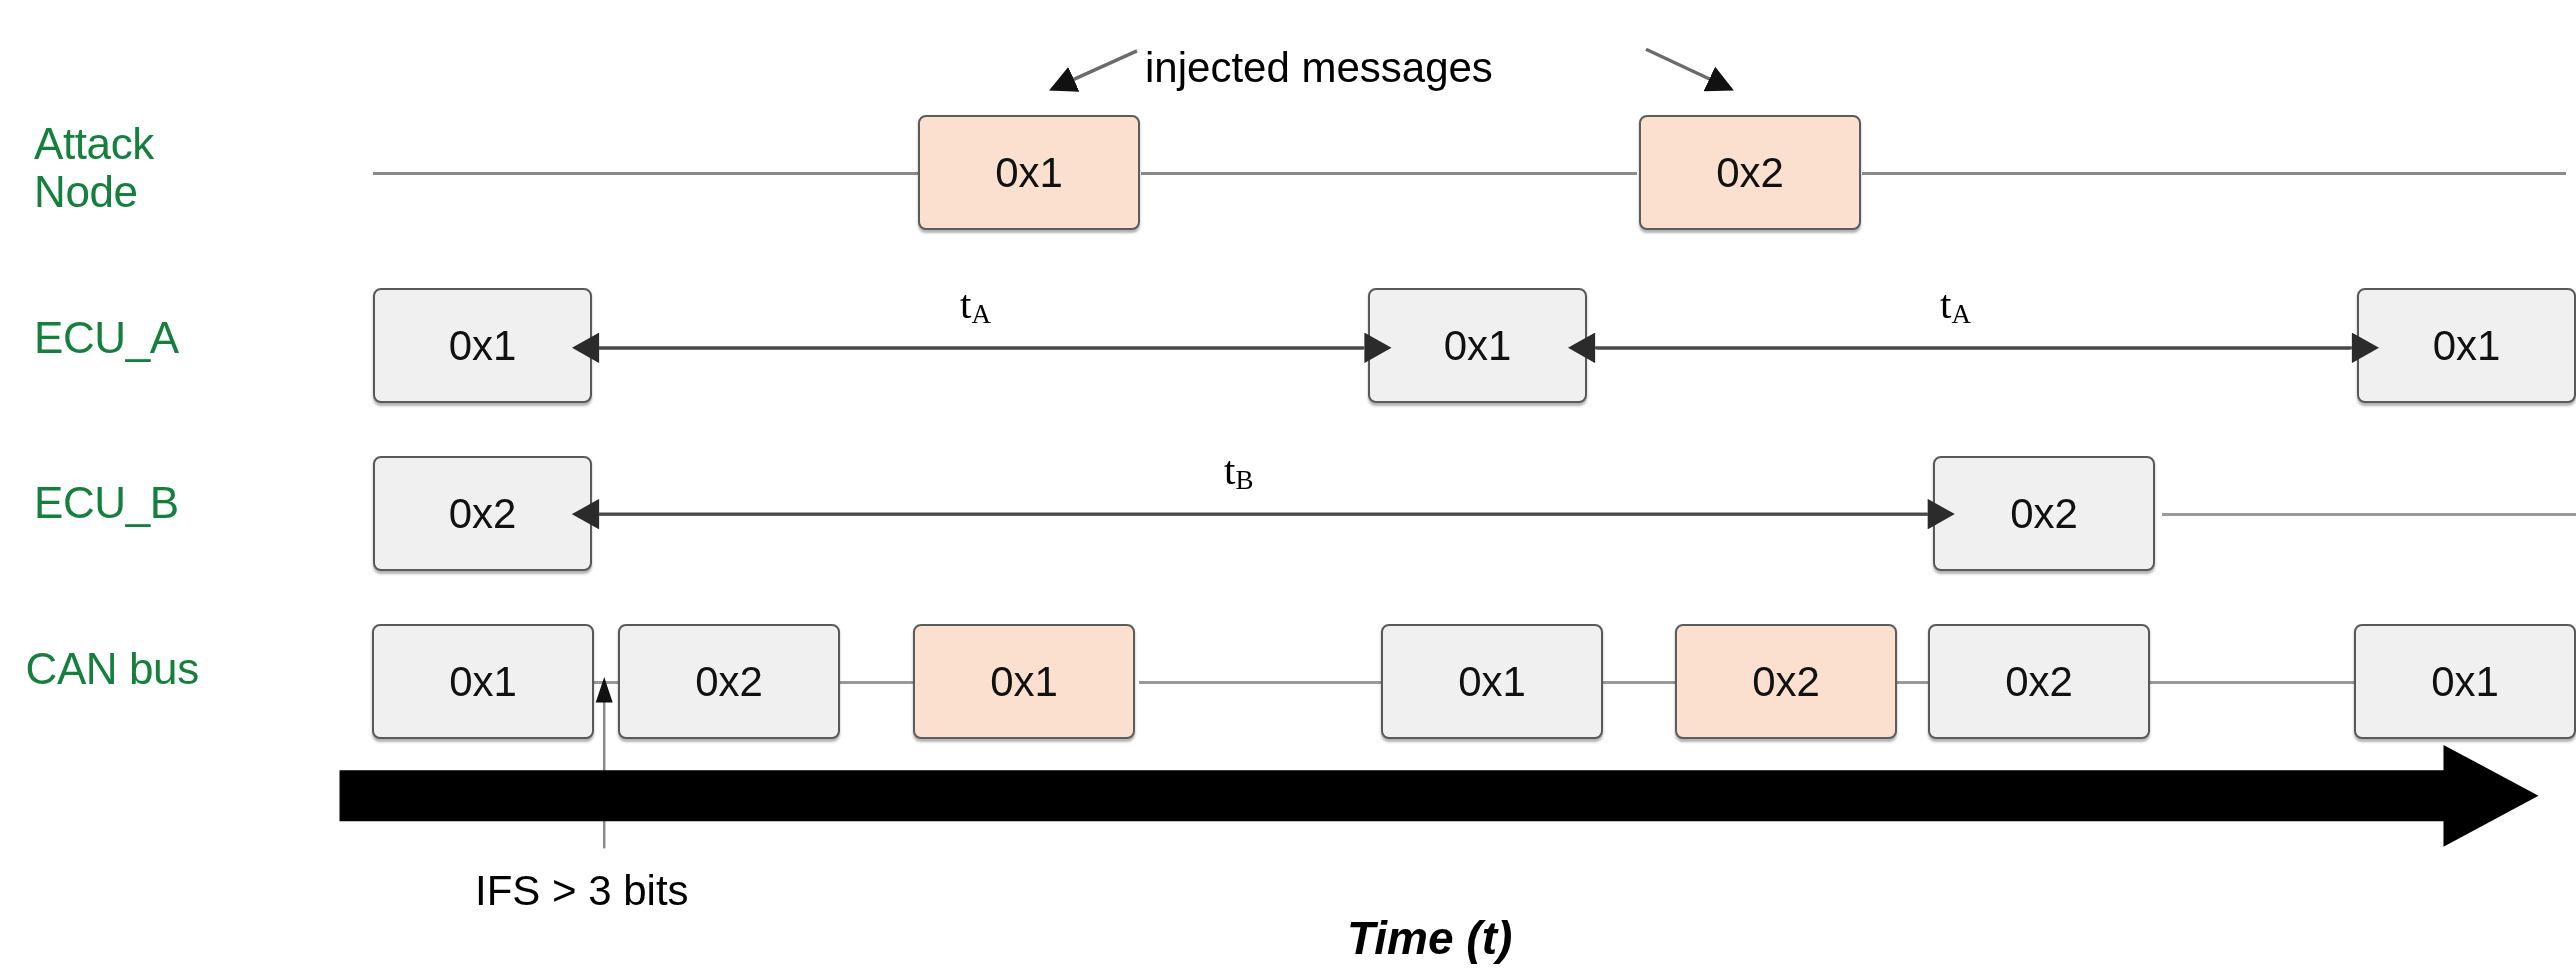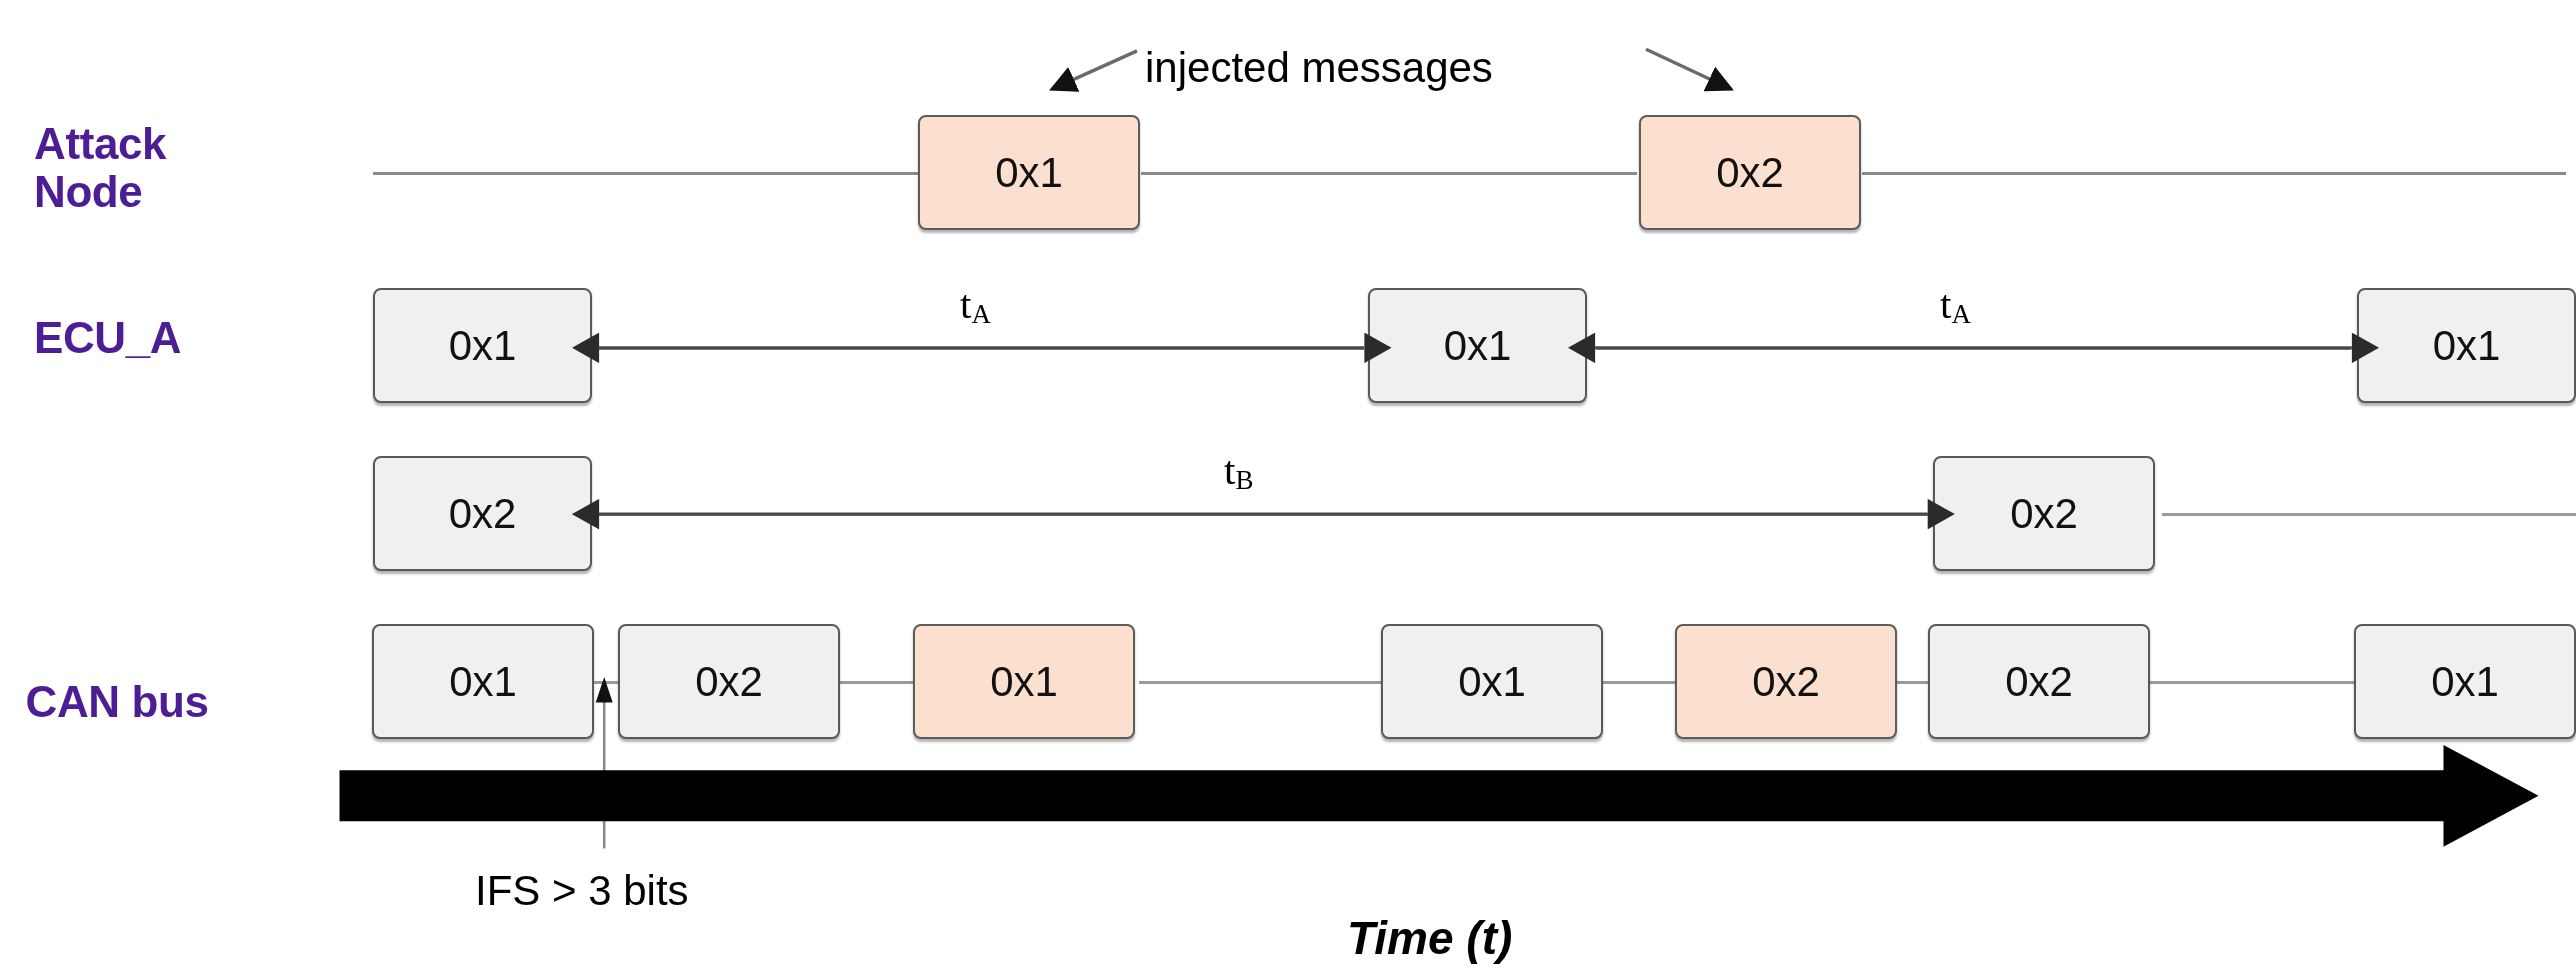--- a/index.html
+++ b/index.html
@@ -1,20 +1,20 @@
 <!DOCTYPE html>
 <html style="font-size:13.6px"><head>
 <meta charset="utf-8">
 <style>
   html,body{margin:0;padding:0;background:#ffffff;}
   body{width:2576px;height:968px;font-family:"Liberation Sans",sans-serif;}
   #stage{position:relative;width:2576px;height:968px;overflow:hidden;background:#fff;}
 
   .row-label{
-    position:absolute;font-weight:bold;color:#4c1d95;
+    position:absolute;font-weight:normal;color:#15803d;
     font-size:44px;line-height:1.08;letter-spacing:-0.4px;
     white-space:pre-line;text-align:left;
   }
 
   .lifeline{
     position:absolute;height:2.5px;background:#8a8a8a;
   }
   .seg{position:absolute;height:2.5px;background:#9a9a9a;}
 
   .msgbox{
@@ -45,22 +45,23 @@
 </head>
 <body>
 
 <div id="stage">
 
   <div class="row-label" style="left:34px;top:120px;width:255px;">Attack
 Node</div>
 
   <div class="row-label" style="left:34px;top:314px;width:280px;">ECU_A</div>
 
+  <div class="row-label" style="left:34px;top:479px;width:280px;">ECU_B</div>
 
-  <div class="row-label" style="left:25.5px;top:678px;width:314px;">CAN bus</div>
+  <div class="row-label" style="left:25.5px;top:645px;width:314px;">CAN bus</div>
 
   <div class="lifeline" style="left:373px;top:172px;width:547px;"></div>
   <div class="lifeline" style="left:1141px;top:172px;width:496px;"></div>
   <div class="lifeline" style="left:1862px;top:172px;width:704px;"></div>
 
   <div class="msgbox peach" style="left:918px;top:115px;width:222px;height:115px;">0x1</div>
 
   <div class="msgbox peach" style="left:1639px;top:115px;width:222px;height:115px;">0x2</div>
 
   <div class="seg" style="left:599px;top:347px;width:764px;"></div>

